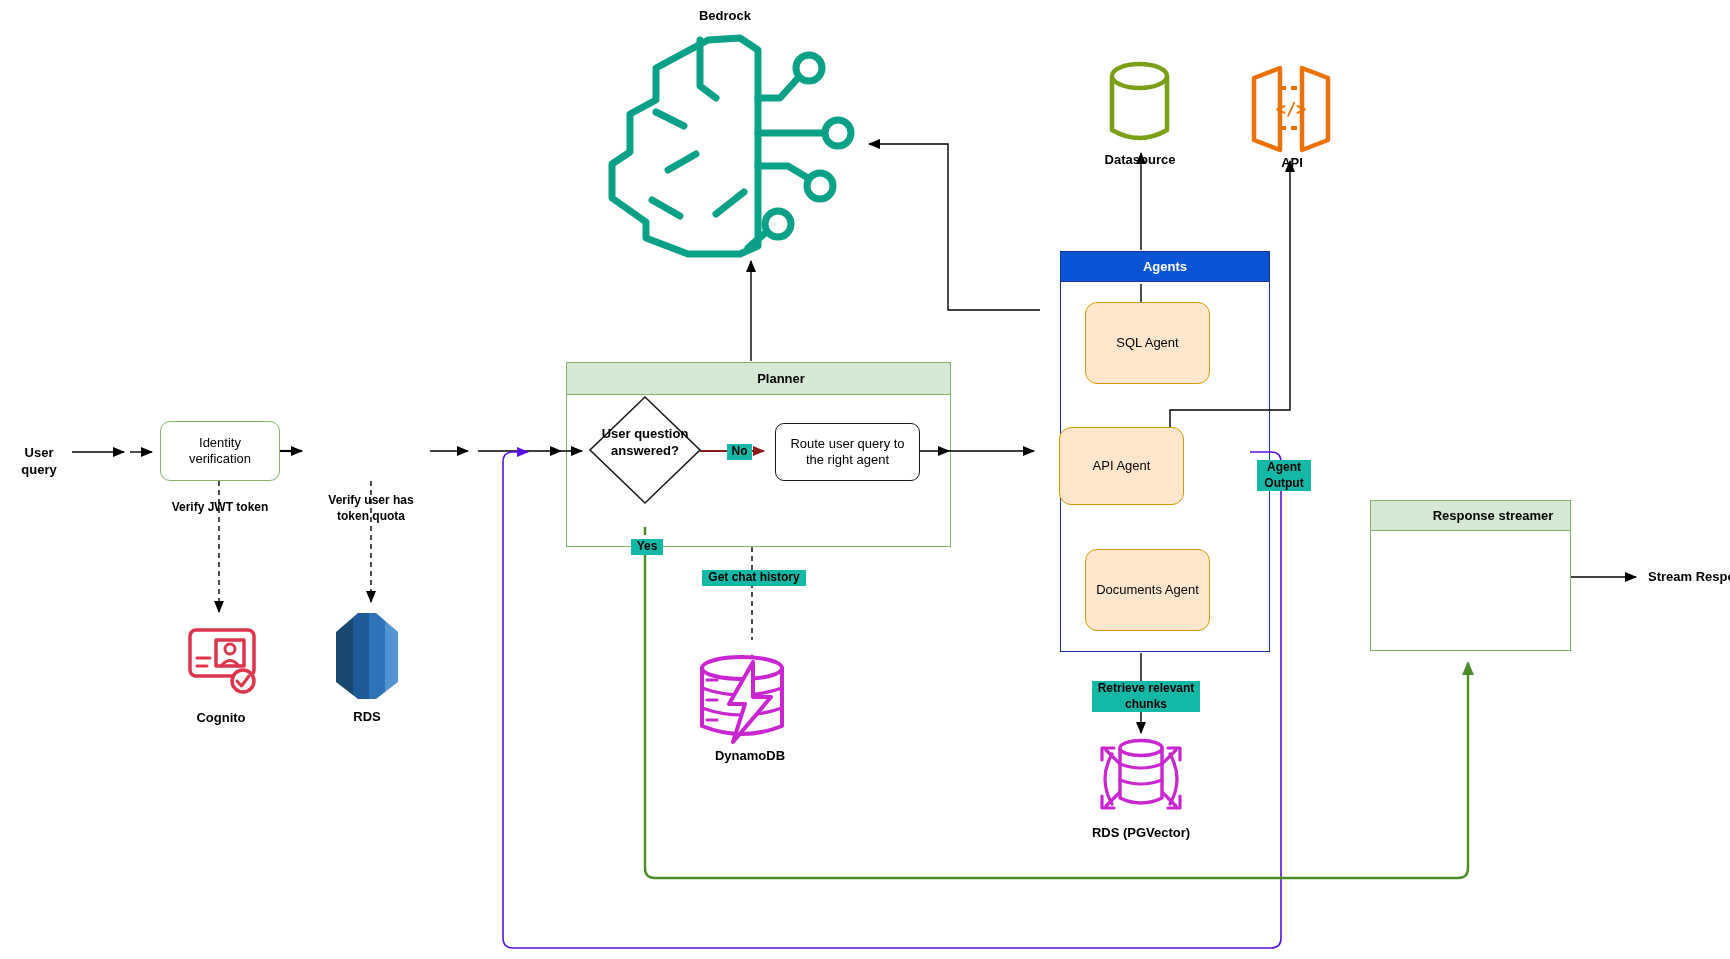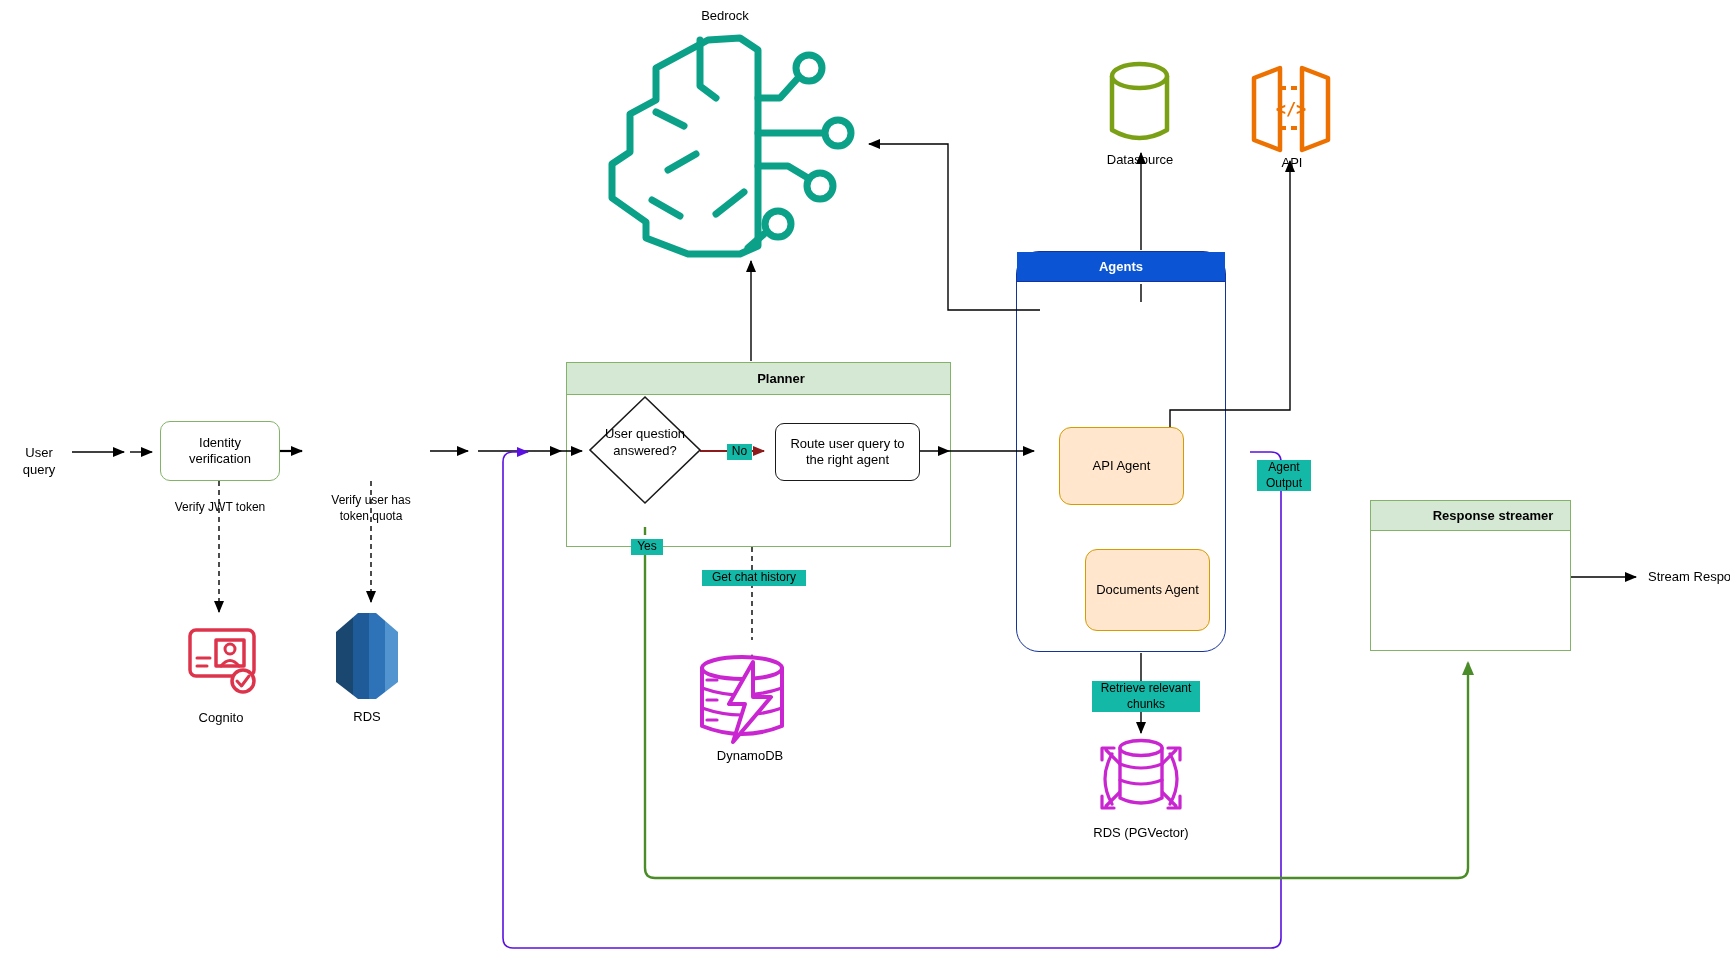--- a/index.html
+++ b/index.html
@@ -17,21 +17,21 @@
   .agents-c{border-color:var(--agents_border);}
   .agents-c .hdr{background:var(--agents_header_fill);color:#fff;border-bottom:1.5px solid var(--agents_border);}
   
   .node{background:#fff;display:flex;align-items:center;justify-content:center;
         text-align:center;font-size:13px;line-height:1.25;padding:2px 6px;}
   .gnode{border:1.3px solid var(--planner_border);border-radius:10px;}
   .knode{border:1.3px solid #1a1a1a;border-radius:9px;}
   .snode{border:1.3px solid #4d4d4d;border-radius:9px;font-size:12.5px;}
   .agent{background:var(--agent_box_fill);border:1.3px solid var(--agent_box_border);border-radius:12px;}
   
-  .lbl{position:absolute;font-size:12px;text-align:center;line-height:1.3;}
+  .lbl{position:absolute;font-size:12px;text-align:center;line-height:1.3;font-weight:bold;}
   .lbl13{font-size:13px;}
   .bgw{background:#14b8a6;padding:0 2px;}
   
   svg{position:absolute;left:0;top:0;}
   .ln{stroke:#000;stroke-width:1.4;fill:none;}
   .ln2{stroke:#000;stroke-width:2.2;fill:none;}
   .dash{stroke-dasharray:5 4;}
   .purple{stroke:var(--purple_line);stroke-width:1.6;fill:none;}
   .green{stroke:var(--green_line);stroke-width:2.4;fill:none;}
   .darkred{stroke:var(--no_line_darkred);stroke-width:2.2;fill:none;}
@@ -51,21 +51,21 @@
 </head>
 <body>
 
 <div id="canvas">
 
 
   <div class="abs container green-c" style="left:566px;top:362px;width:385px;height:185px;">
     <div class="hdr" style="height:32px;">Planner</div>
   </div>
 
-  <div class="abs container agents-c" style="left:1016px;top:251px;width:210px;height:401px;border-radius:23px;">
+  <div class="abs container agents-c" style="left:1060px;top:251px;width:210px;height:401px;">
     <div class="hdr">Agents</div>
   </div>
 
   <div class="abs container green-c" style="left:1370px;top:500px;width:201px;height:151px;">
     <div class="hdr">Response streamer</div>
   </div>
 
   <svg width="1730" height="959" viewBox="0 0 1730 959">
     <defs>
       <marker id="aB" markerUnits="userSpaceOnUse" markerWidth="13" markerHeight="11" refX="11" refY="5" orient="auto">
@@ -183,20 +183,21 @@
       <path class="mag3" d="M1160 790 L1176 806 M1180 796 V808 H1168"></path>
       <path class="mag" style="stroke-width:3.4" d="M1120 748 V798 Q1141 808 1162 798 V748"></path>
       <ellipse class="mag" style="stroke-width:3.4" cx="1141" cy="748" rx="21" ry="7.5"></ellipse>
       <path class="mag3" d="M1120 764 Q1141 772 1162 764"></path>
       <path class="mag3" d="M1120 780 Q1141 788 1162 780"></path>
     </g>
   </svg>
 
   <div class="abs node gnode" style="left:160px;top:421px;width:120px;height:60px;">Identity verification</div>
   <div class="abs node knode" style="left:775px;top:423px;width:145px;height:58px;">Route user query to the right agent</div>
+  <div class="abs node agent" style="left:1085px;top:302px;width:125px;height:82px;">SQL Agent</div>
   <div class="abs node agent" style="left:1059px;top:427px;width:125px;height:78px;">API Agent</div>
   <div class="abs node agent" style="left:1085px;top:549px;width:125px;height:82px;">Documents Agent</div>
 
   <div class="lbl lbl13" style="left:593px;top:426px;width:104px;">User question answered?</div>
 
   <div class="lbl lbl13" style="left:8px;top:445px;width:62px;">User query</div>
   <div class="lbl" style="left:163px;top:500px;width:114px;">Verify JWT token</div>
   <div class="lbl" style="left:318px;top:493px;width:106px;">
     <span style="display:block">Verify user has</span>
     <span style="display:block">token quota</span>

